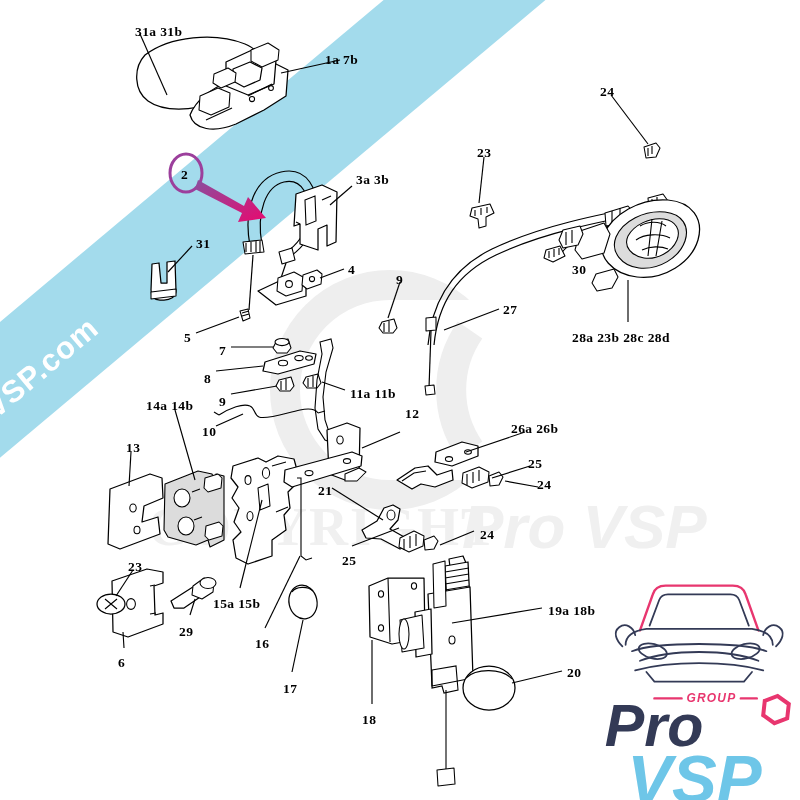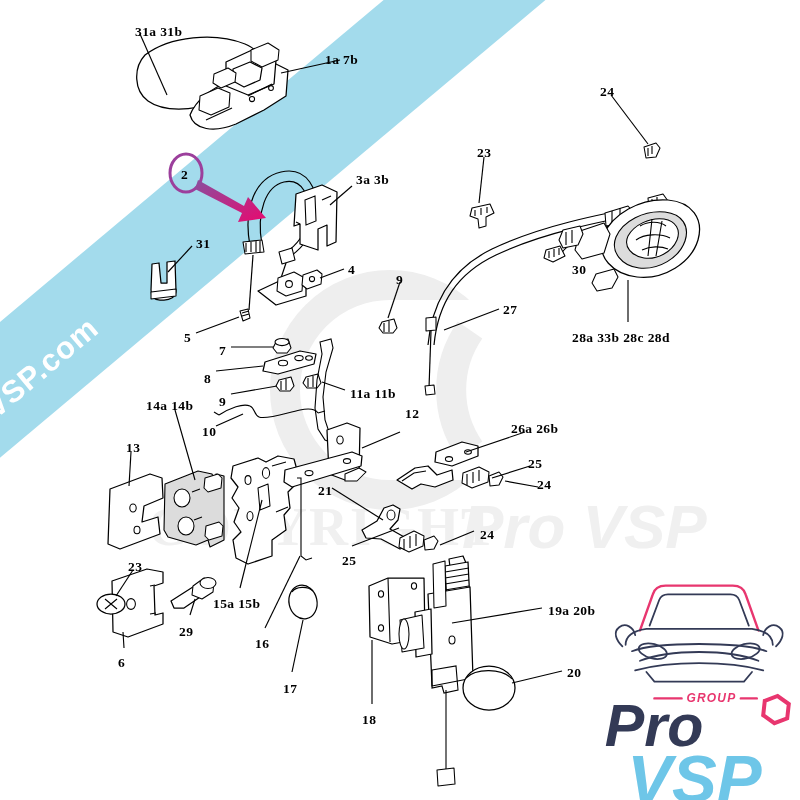--- a/index.html
+++ b/index.html
@@ -383,38 +383,38 @@
       <div class="lbl" style="left: 600px; top: 84px;">24</div>
       <div class="lbl" style="left: 477px; top: 145px;">23</div>
       <div class="lbl" style="left: 356px; top: 172px;">3a  3b</div>
       <div class="lbl" style="left: 181px; top: 167px;">2</div>
       <div class="lbl" style="left: 196px; top: 236px;">31</div>
       <div class="lbl" style="left: 348px; top: 262px;">4</div>
       <div class="lbl" style="left: 396px; top: 272px;">9</div>
       <div class="lbl" style="left: 572px; top: 262px; text-align: right;">30</div>
       <div class="lbl" style="left: 503px; top: 302px;">27</div>
       <div class="lbl" style="left: 184px; top: 330px;">5</div>
-      <div class="lbl" style="left: 572px; top: 330px;">28a  33b  28c  28d</div>
+      <div class="lbl" style="left: 572px; top: 330px;">28a  23b  28c  28d</div>
       <div class="lbl" style="left: 219px; top: 343px;">7</div>
       <div class="lbl" style="left: 204px; top: 371px;">8</div>
       <div class="lbl" style="left: 219px; top: 394px;">9</div>
       <div class="lbl" style="left: 350px; top: 386px;">11a  11b</div>
       <div class="lbl" style="left: 146px; top: 398px;">14a  14b</div>
       <div class="lbl" style="left: 202px; top: 424px;">10</div>
       <div class="lbl" style="left: 405px; top: 406px;">12</div>
       <div class="lbl" style="left: 511px; top: 421px;">26a  26b</div>
       <div class="lbl" style="left: 126px; top: 440px; text-align: center;">13</div>
       <div class="lbl" style="left: 528px; top: 456px;">25</div>
       <div class="lbl" style="left: 537px; top: 477px;">24</div>
       <div class="lbl" style="left: 318px; top: 483px;">21</div>
       <div class="lbl" style="left: 480px; top: 527px;">24</div>
       <div class="lbl" style="left: 128px; top: 559px;">23</div>
       <div class="lbl" style="left: 342px; top: 553px;">25</div>
       <div class="lbl" style="left: 213px; top: 596px;">15a  15b</div>
-      <div class="lbl" style="left: 548px; top: 603px;">19a  20b</div>
+      <div class="lbl" style="left: 548px; top: 603px;">19a  18b</div>
       <div class="lbl" style="left: 179px; top: 624px;">29</div>
       <div class="lbl" style="left: 255px; top: 636px;">16</div>
       <div class="lbl" style="left: 118px; top: 655px;">6</div>
       <div class="lbl" style="left: 567px; top: 665px;">20</div>
       <div class="lbl" style="left: 283px; top: 681px;">17</div>
       <div class="lbl" style="left: 362px; top: 712px;">18</div>
     </div>
 
 </div>
 

